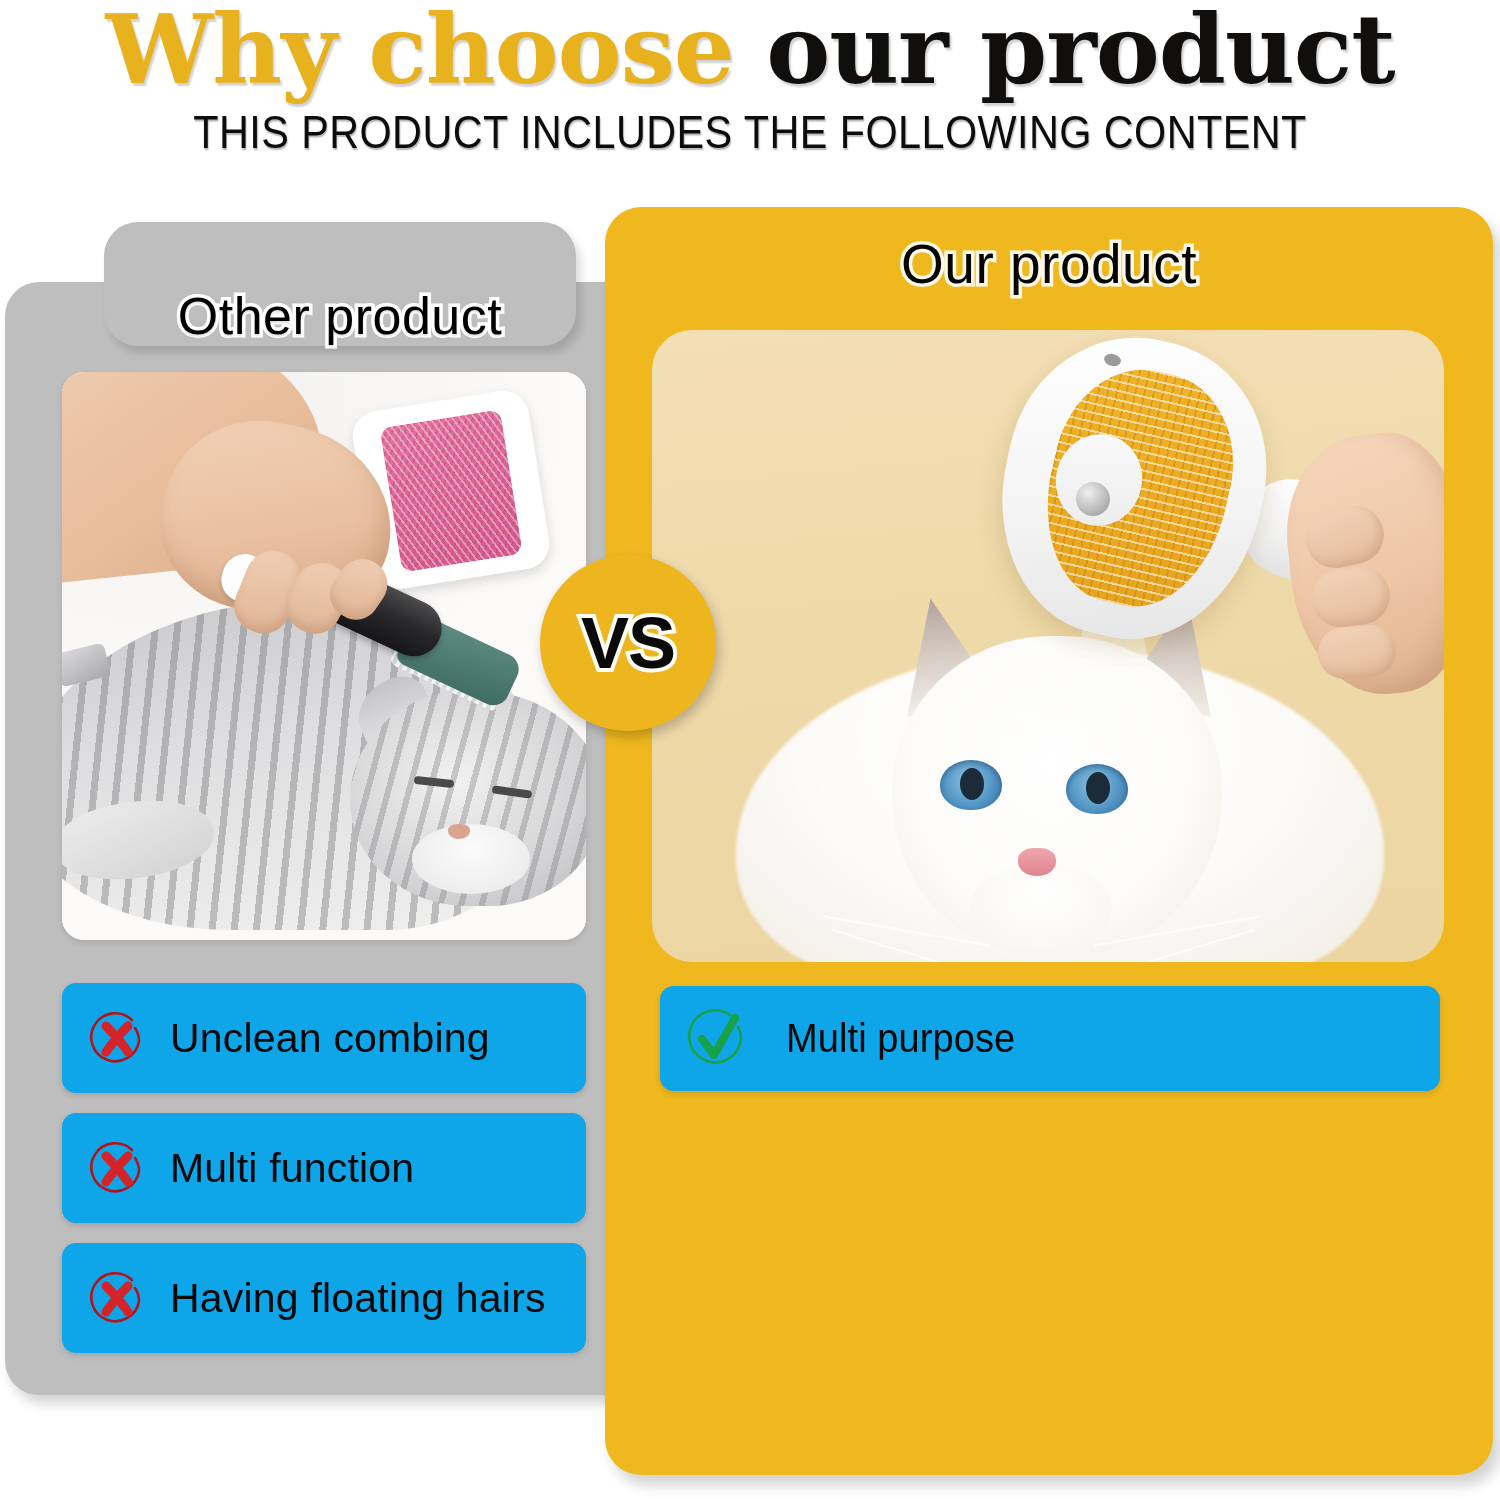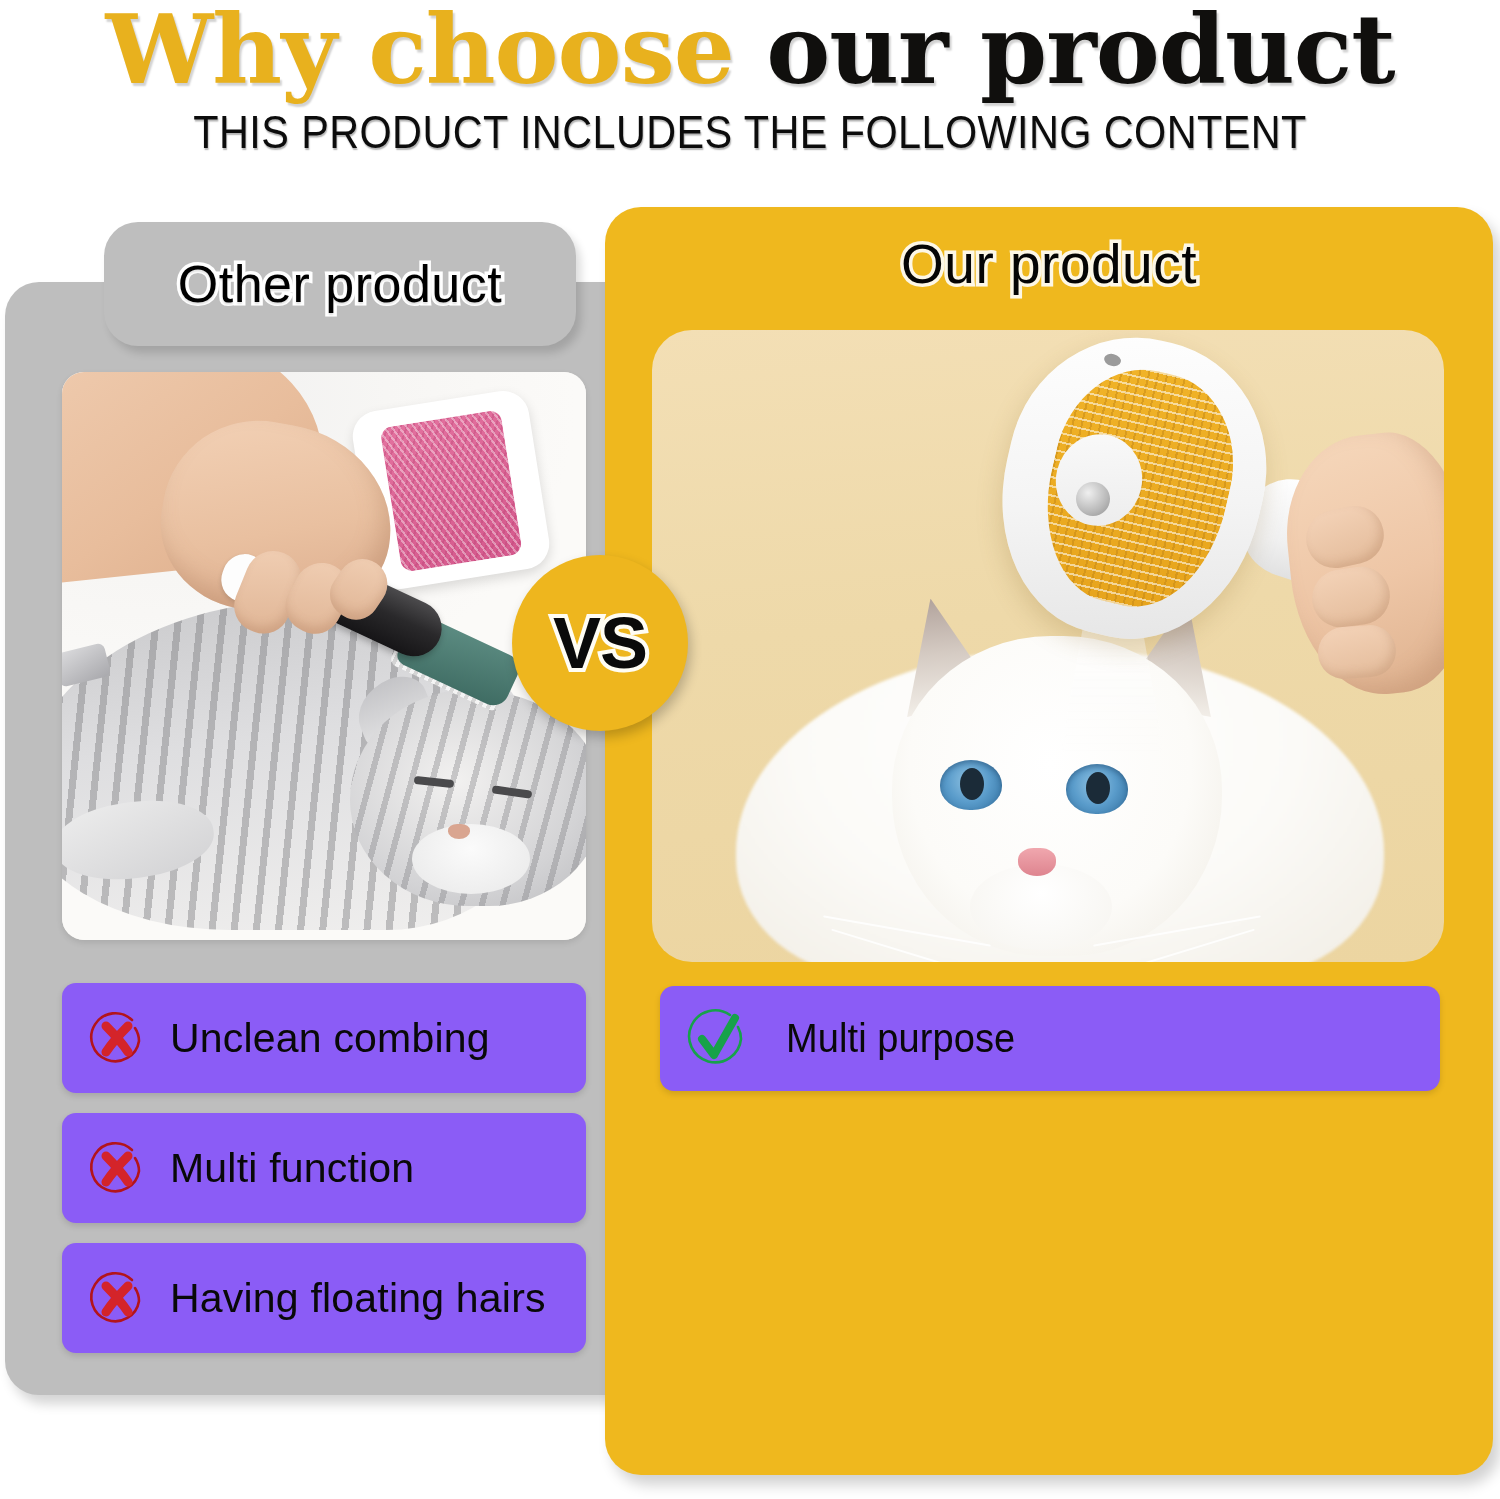--- a/index.html
+++ b/index.html
@@ -76,21 +76,21 @@
 
   
   .pill-other {
     position: absolute;
     left: 104px; top: 222px;
     width: 472px; height: 124px;
     background: #bebebe;
     border-radius: 34px;
     box-shadow: 5px 7px 9px rgba(0,0,0,0.14);
     display: flex;
-    align-items: center;
+    align-items: flex-end;
     justify-content: center;
   }
   .pill-other-text {
     font-size: 52px;
     font-weight: 400;
     color: #000;
     letter-spacing: 0.5px;
     white-space: nowrap;
     -webkit-text-stroke: 7px #ffffff;
     paint-order: stroke fill;
@@ -431,21 +431,21 @@
   .pr-whisk {
     position: absolute;
     height: 2px;
     background: rgba(255,255,255,0.85);
     border-radius: 2px;
   }
 
   
   .vs-badge {
     position: absolute;
-    left: 512px; top: 555px;
+    left: 540px; top: 555px;
     width: 176px; height: 176px;
     background: #eeb61e;
     border-radius: 50%;
     display: flex;
     align-items: center;
     justify-content: center;
     box-shadow: 3px 6px 12px rgba(0,0,0,0.22);
     z-index: 40;
   }
   .vs-text {
@@ -462,21 +462,21 @@
     position: absolute;
     left: 62px; top: 983px;
     width: 524px;
   }
   .rows-right {
     position: absolute;
     left: 660px; top: 986px;
     width: 780px;
   }
   .frow {
-    background: #8b5cf6;
+    background: #0ea5e9;
     border-radius: 14px;
     display: flex;
     align-items: center;
     box-shadow: 0 3px 6px rgba(0,0,0,0.13);
   }
   .rows-left .frow {
     height: 110px;
     margin-bottom: 20px;
     padding-left: 24px;
   }

